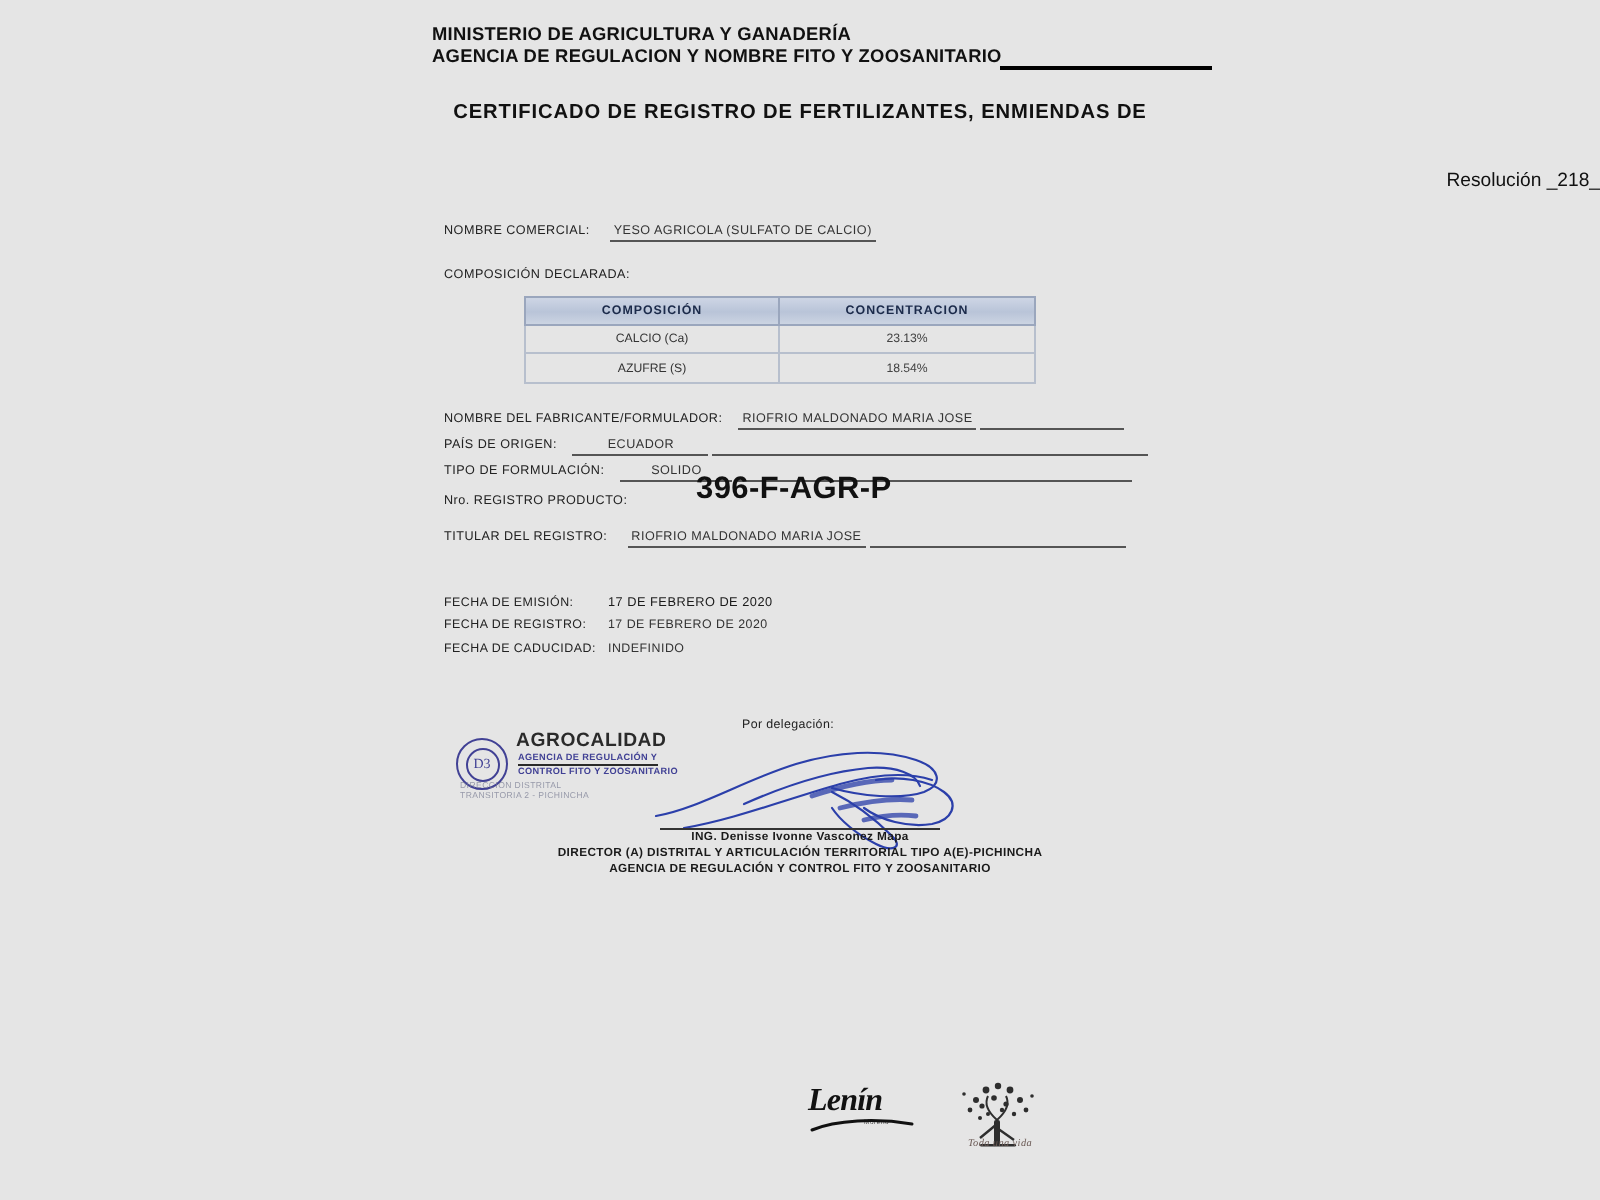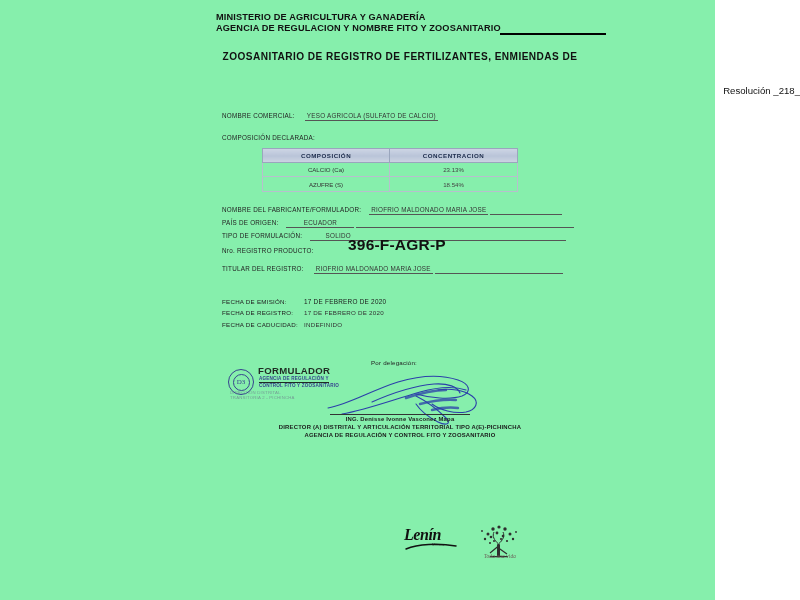--- a/index.html
+++ b/index.html
@@ -12,23 +12,23 @@
     height: 600px;
     overflow: hidden;
     font-family: "Liberation Sans", sans-serif;
     color: #1a1a1a;
     position: relative;
   }
 
   .page {
     position: absolute;
     left: 0; top: 0;
-    width: 715px;
+    width: 800px;
     height: 600px;
-    background: #86efac;
+    background: #e5e5e5;
   }
 
   
   .header {
     position: absolute;
     left: 216px;
     top: 12px;
     width: 400px;
   }
   .header-lines {
@@ -286,21 +286,21 @@
     font-weight: bold;
     color: #1a1a1a;
     letter-spacing: 0.2px;
     line-height: 8.4px;
   }
 
   
   .footer {
     position: absolute;
     left: 398px;
-    top: 520px;
+    top: 536px;
     width: 212px;
     height: 48px;
   }
   .logo-lenin {
     position: absolute;
     left: 4px;
     top: 4px;
     width: 60px;
     height: 34px;
   }
@@ -373,21 +373,21 @@
 
 <div class="page">
 
   <div class="header">
     <div class="header-lines">MINISTERIO DE AGRICULTURA Y GANADERÍA</div>
     <div class="header-lines">AGENCIA DE REGULACION Y NOMBRE FITO Y ZOOSANITARIO</div>
   </div>
   <div class="header-rule"></div>
 
   <div class="title-block">
-    <div class="title-line">ZOOSANITARIO DE REGISTRO DE FERTILIZANTES, ENMIENDAS DE</div>
+    <div class="title-line">CERTIFICADO DE REGISTRO DE FERTILIZANTES, ENMIENDAS DE</div>
   </div>
   <div class="resolucion">Resolución _218_</div>
 
   <div class="field" style="left:222px; top:112px;">
     <span class="lbl">NOMBRE COMERCIAL:</span>
     <span class="val" style="margin-left:8px; min-width:112px; text-align:center;">YESO AGRICOLA (SULFATO DE CALCIO)</span>
   </div>
 
   <div class="field" style="left:222px; top:134px;">COMPOSICIÓN DECLARADA:</div>
 
@@ -449,21 +449,21 @@
     <div>
       <span class="dlabel">FECHA DE CADUCIDAD:</span>
       <span class="dval">INDEFINIDO</span>
     </div>
   </div>
 
   <div class="stamp">
     <div class="stamp-seal">
       <div class="stamp-seal-glyph">D3</div>
     </div>
-    <div class="stamp-title">FORMULADOR</div>
+    <div class="stamp-title">AGROCALIDAD</div>
     <div class="stamp-sub">
       <span class="stamp-sub-line">AGENCIA DE REGULACIÓN Y</span><br>
       <span>CONTROL FITO Y ZOOSANITARIO</span>
     </div>
     <div class="stamp-faint">
       <div>DIRECCIÓN DISTRITAL</div>
       <div>TRANSITORIA 2 - PICHINCHA</div>
     </div>
   </div>
 

